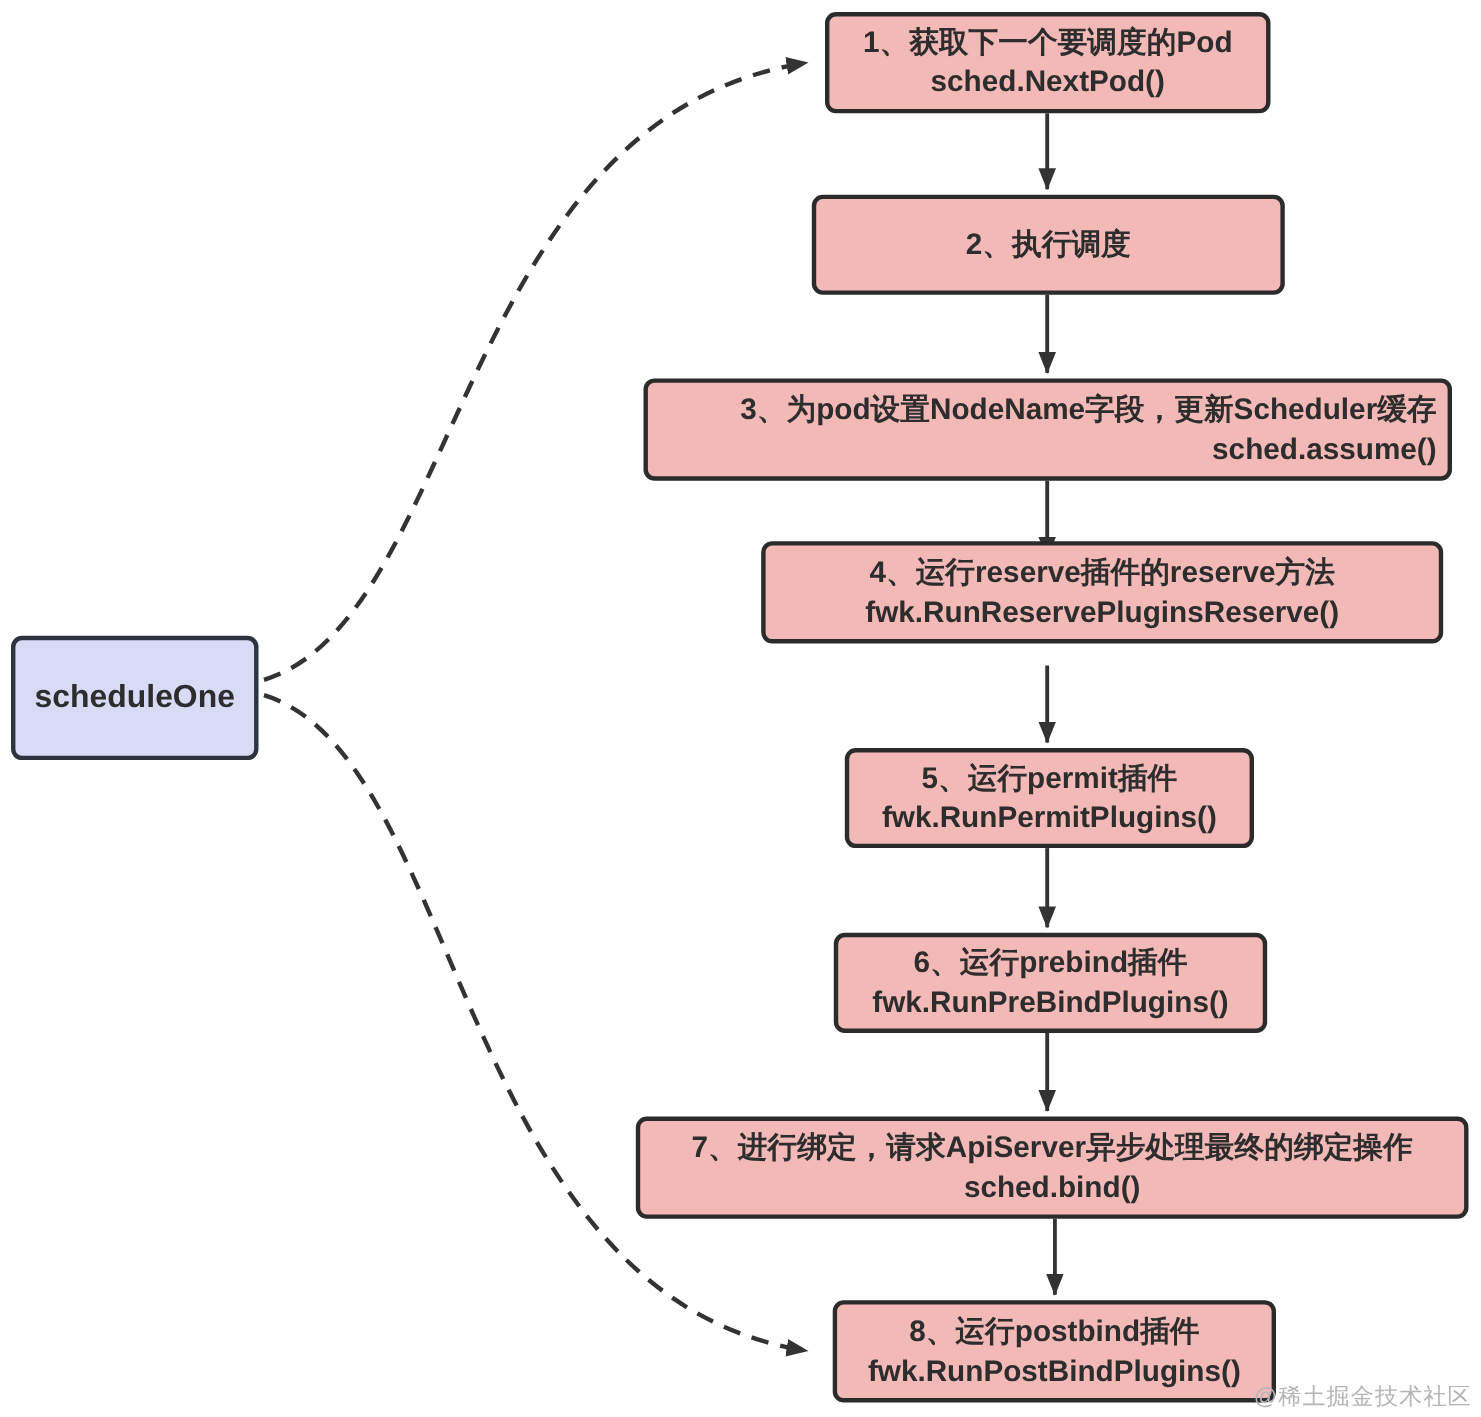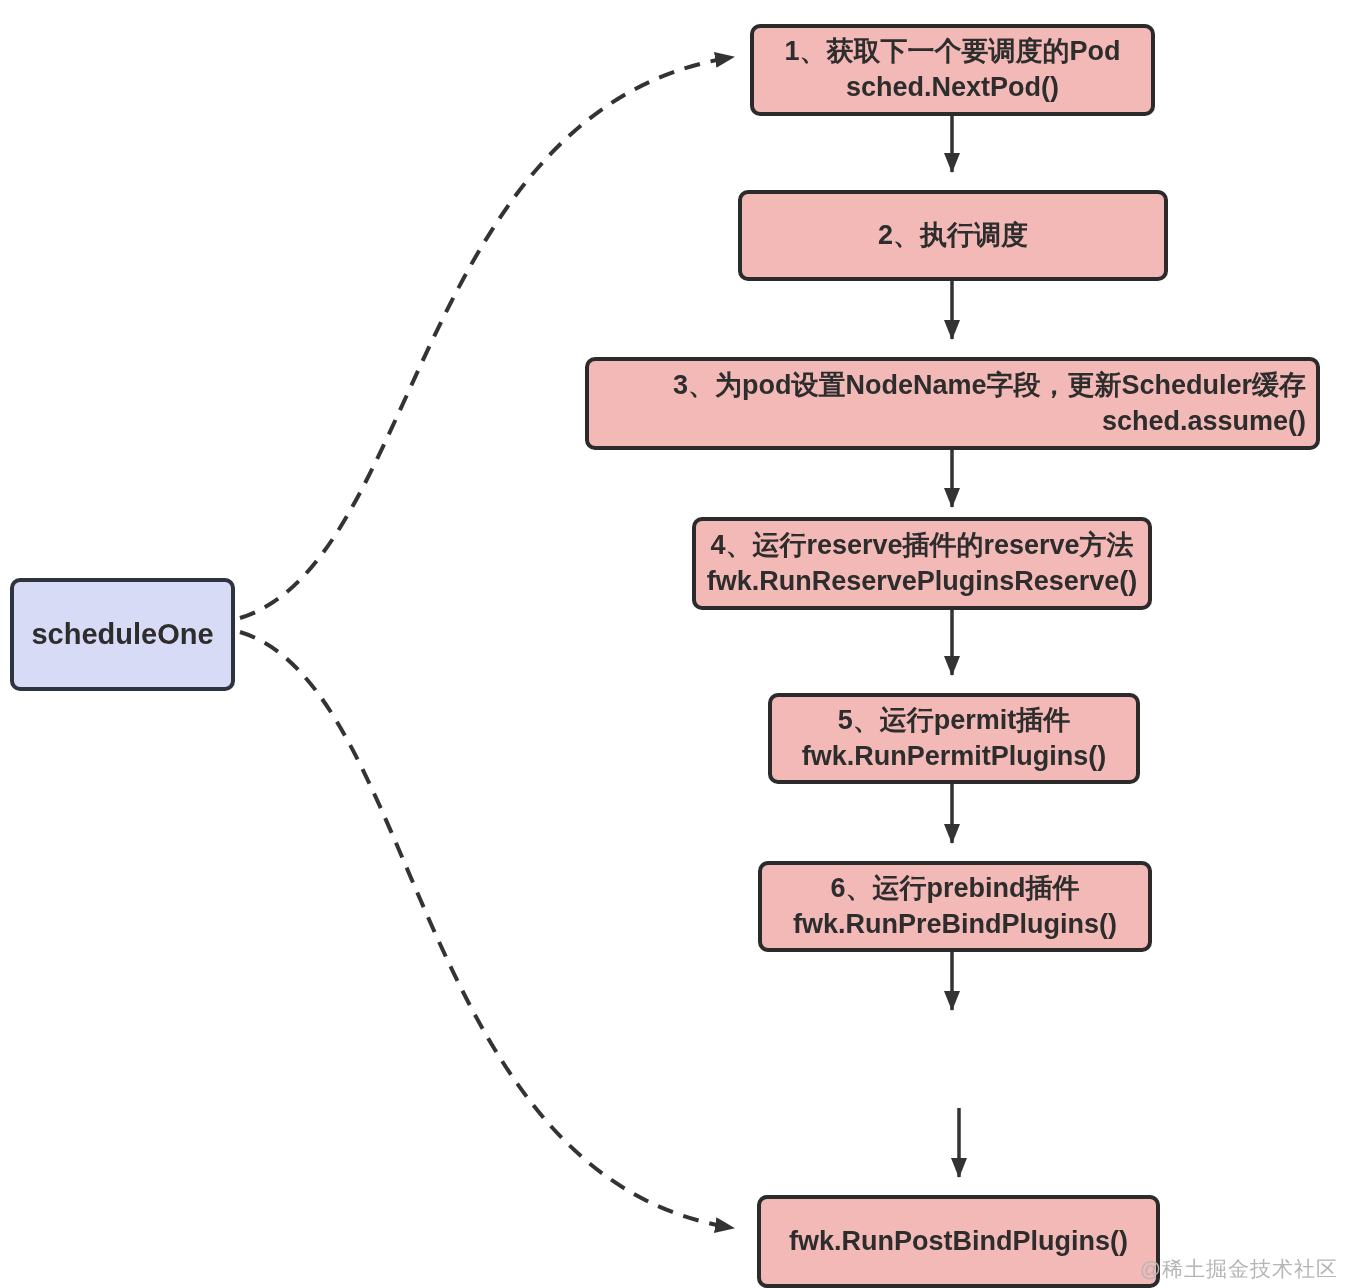--- a/index.html
+++ b/index.html
@@ -38,21 +38,20 @@
     border-radius:10px;
     color:var(--text);
     font-weight:600;
     line-height:1.32;
   }
   .step{
     background:var(--step-fill);
     border:4px solid var(--step-border);
     font-size:27px;
     padding:4px 10px;
-    margin-top:13px;
   }
   .root-node{
     background:var(--root-fill);
     border:4px solid var(--root-border);
     font-size:29px;
   }
   .step .line{white-space:nowrap;}
   .watermark{
     position:absolute;
     right:8px;
@@ -103,34 +102,39 @@
 
   <div class="node step" style="left:738px;top:177px;width:430px;height:91px;">
     <div class="line">2、执行调度</div>
   </div>
 
   <div class="node step" style="left:585px;top:344px;width:735px;height:93px;align-items:flex-end;">
     <div class="line">3、为pod设置NodeName字段，更新Scheduler缓存</div>
     <div class="line">sched.assume()</div>
   </div>
 
-  <div class="node step" style="left:692px;top:504px;width:460px;height:93px;">
+  <div class="node step" style="left:692px;top:492px;width:620px;height:93px;">
     <div class="line">4、运行reserve插件的reserve方法</div>
     <div class="line">fwk.RunReservePluginsReserve()</div>
   </div>
 
   <div class="node step" style="left:768px;top:680px;width:372px;height:91px;">
     <div class="line">5、运行permit插件</div>
     <div class="line">fwk.RunPermitPlugins()</div>
   </div>
 
   <div class="node step" style="left:758px;top:848px;width:394px;height:91px;">
     <div class="line">6、运行prebind插件</div>
     <div class="line">fwk.RunPreBindPlugins()</div>
   </div>
 
+  <div class="node step" style="left:578px;top:1015px;width:757px;height:93px;">
+    <div class="line">7、进行绑定，请求ApiServer异步处理最终的绑定操作</div>
+    <div class="line">sched.bind()</div>
+  </div>
 
   <div class="node step" style="left:757px;top:1182px;width:403px;height:93px;">
+    <div class="line">8、运行postbind插件</div>
     <div class="line">fwk.RunPostBindPlugins()</div>
   </div>
 
   <div class="watermark">@稀土掘金技术社区</div>
 </div>
 
 </body></html>

